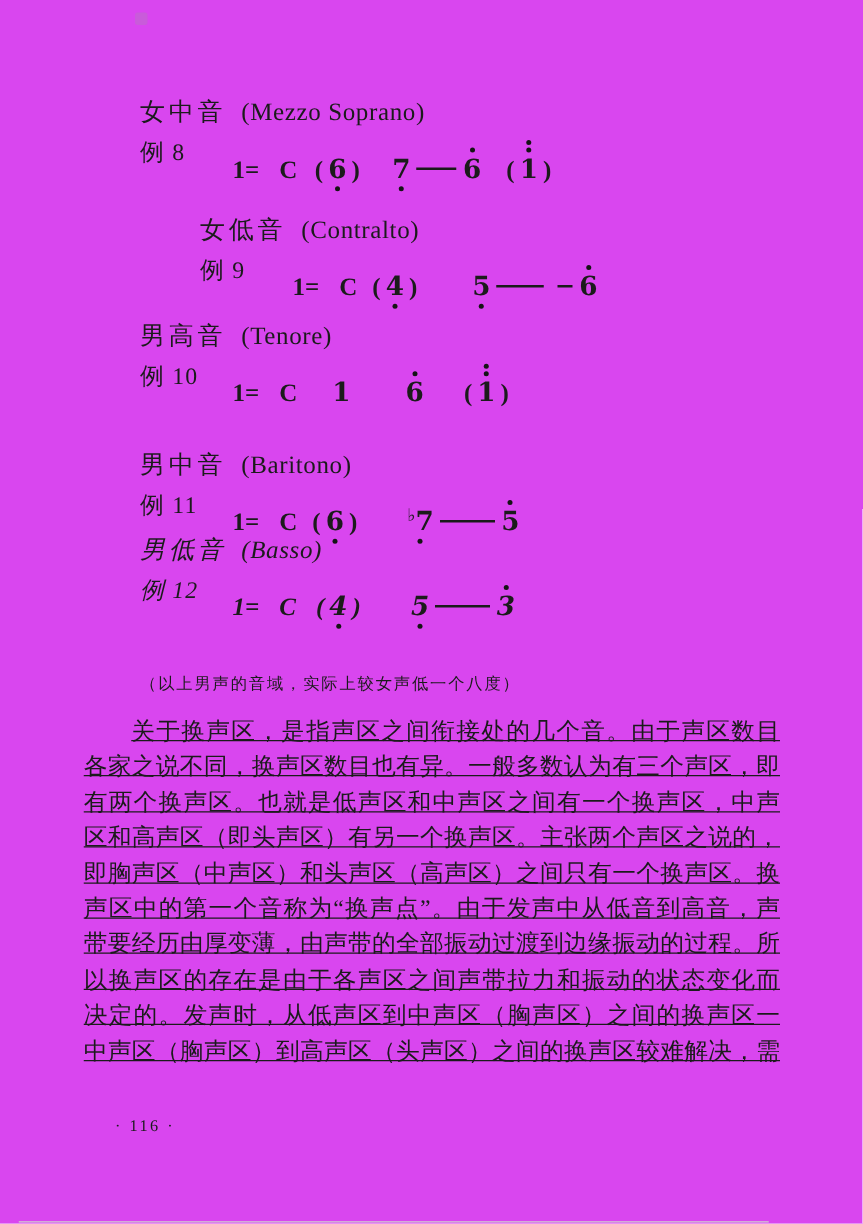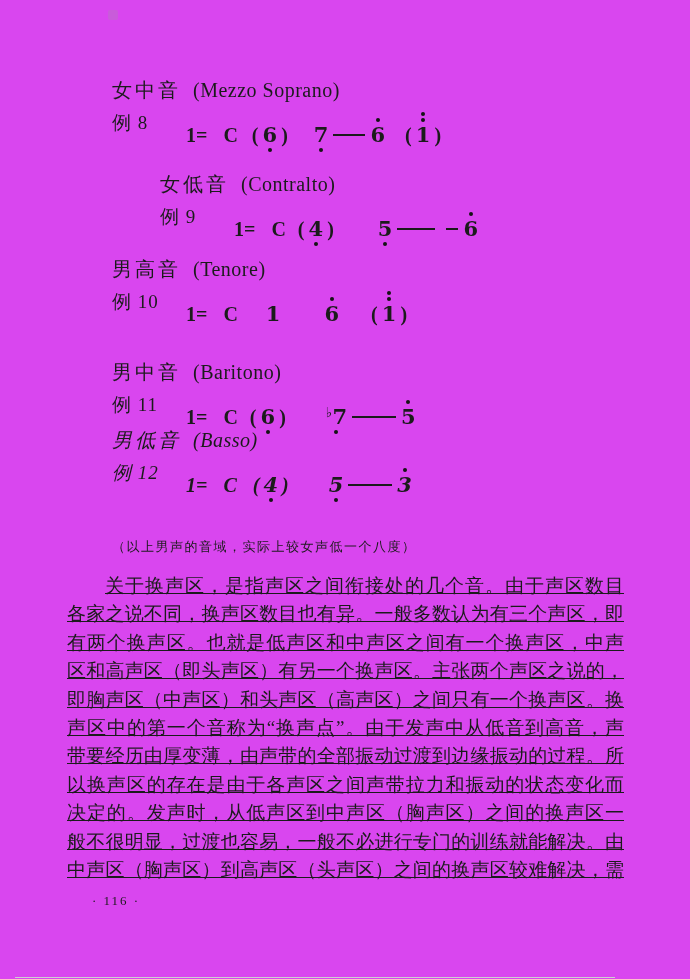--- a/index.html
+++ b/index.html
@@ -192,20 +192,19 @@
   <div class="paragraph" id="paragraph">
       <div class="pline first">关于换声区，是指声区之间衔接处的几个音。由于声区数目</div>
       <div class="pline">各家之说不同，换声区数目也有异。一般多数认为有三个声区，即</div>
       <div class="pline">有两个换声区。也就是低声区和中声区之间有一个换声区，中声</div>
       <div class="pline">区和高声区（即头声区）有另一个换声区。主张两个声区之说的，</div>
       <div class="pline">即胸声区（中声区）和头声区（高声区）之间只有一个换声区。换</div>
       <div class="pline">声区中的第一个音称为“换声点”。由于发声中从低音到高音，声</div>
       <div class="pline">带要经历由厚变薄，由声带的全部振动过渡到边缘振动的过程。所</div>
       <div class="pline">以换声区的存在是由于各声区之间声带拉力和振动的状态变化而</div>
       <div class="pline">决定的。发声时，从低声区到中声区（胸声区）之间的换声区一</div>
-      <div class="pline">般不很明显，过渡也容易，一般不必进行专门的训练就能解决。由</div>
       <div class="pline">中声区（胸声区）到高声区（头声区）之间的换声区较难解决，需</div>
     </div>
 
   <div class="page-number">· 116 ·</div>
 
   <div class="scan-edge-line"></div>
 </div>
 
 </body></html>

